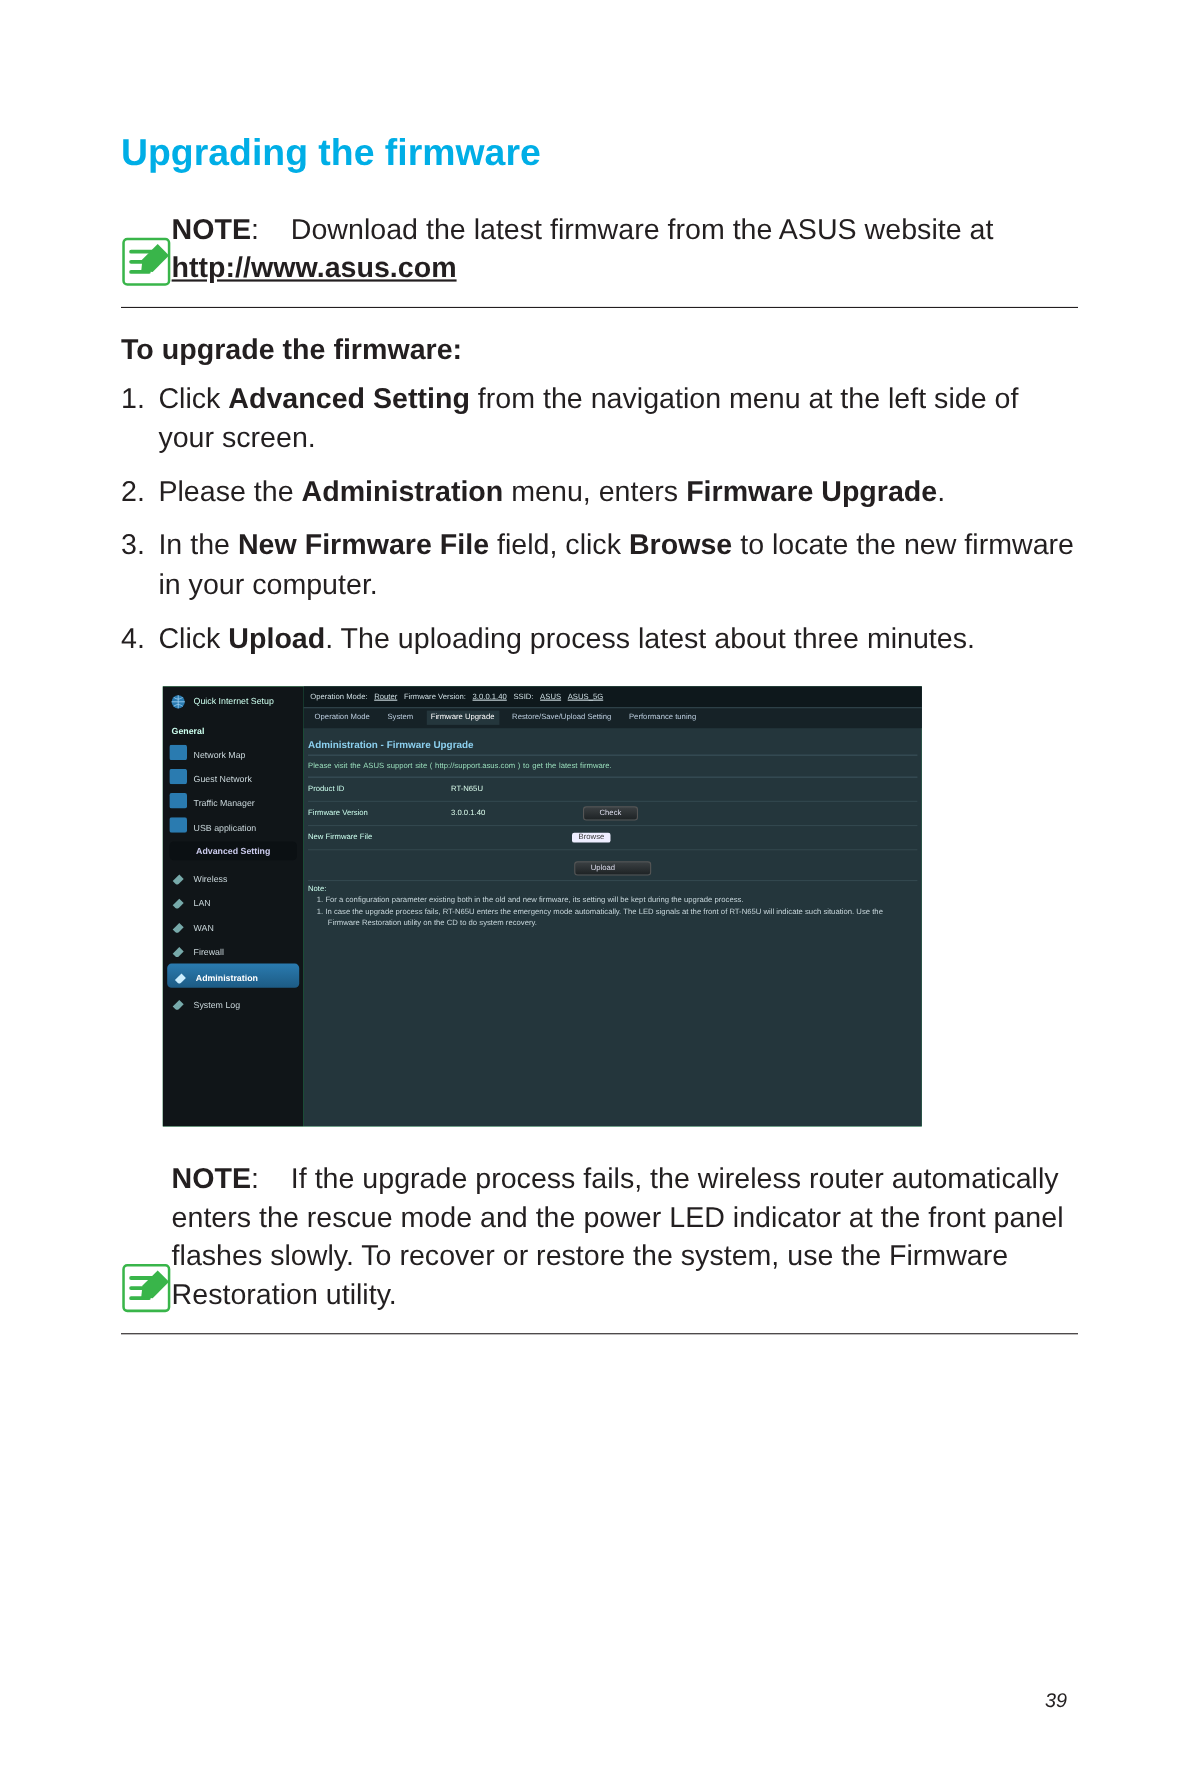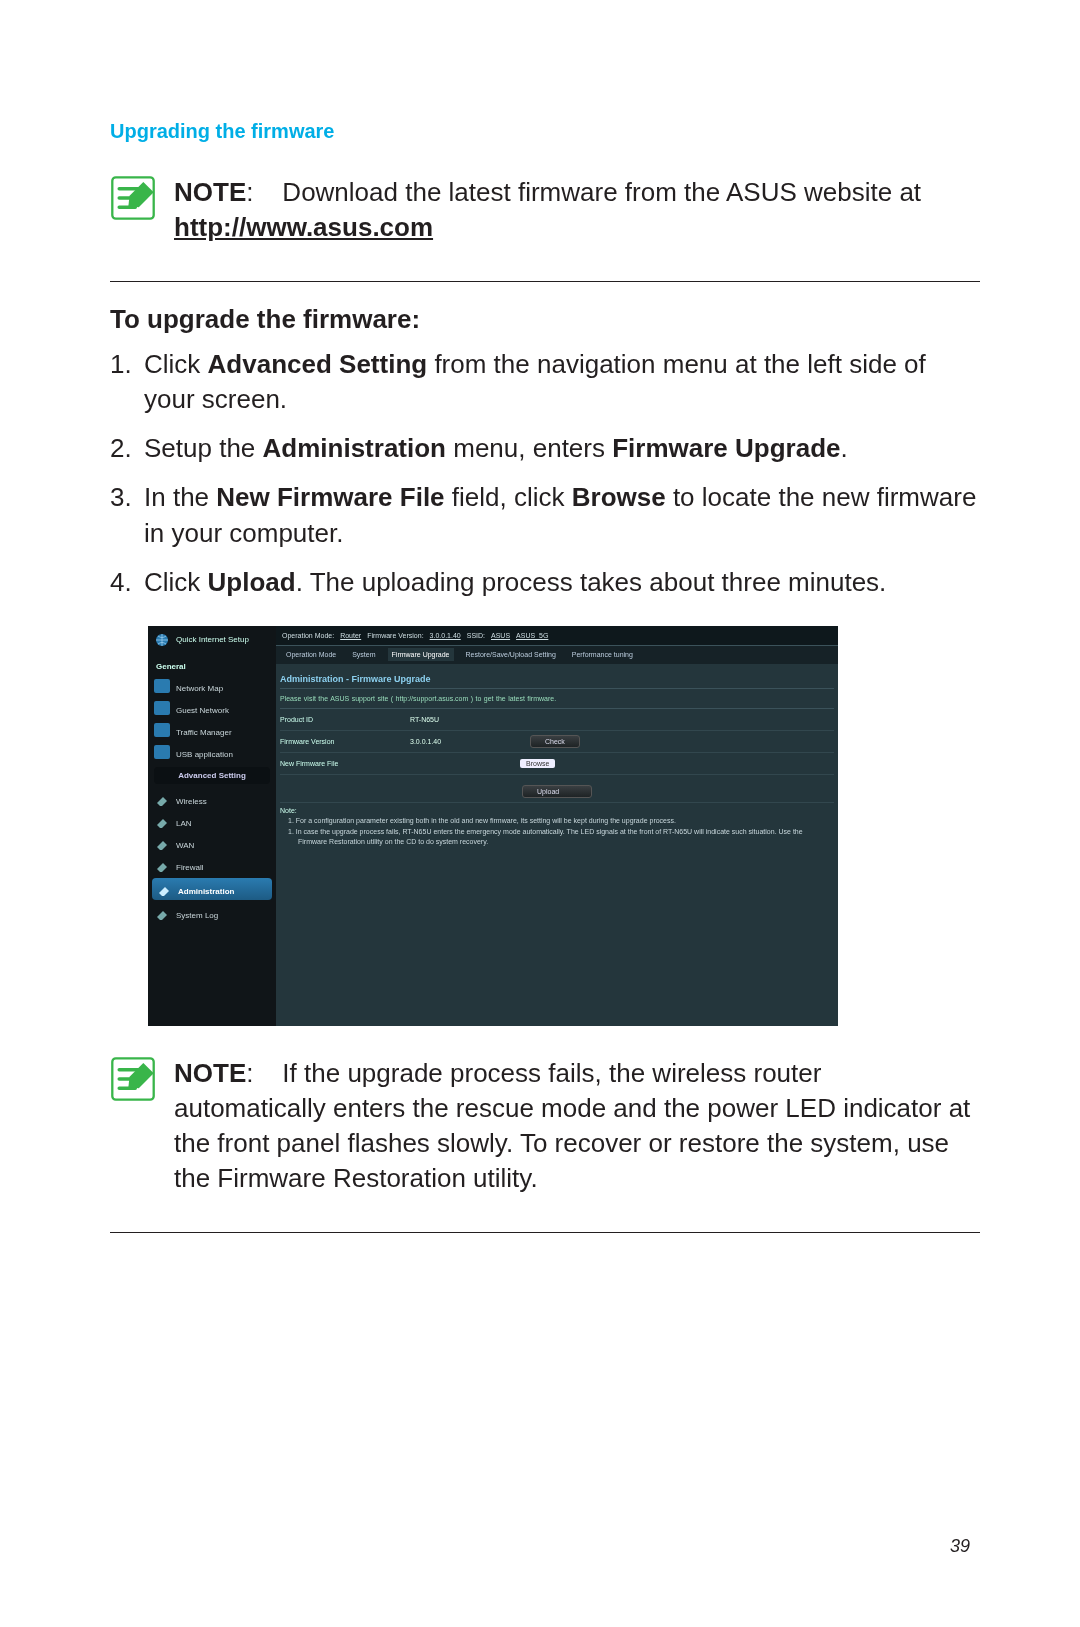--- a/index.html
+++ b/index.html
@@ -1,19 +1,19 @@
 <!DOCTYPE html>
 <html><head>
 <meta charset="utf-8">
 <style>
   * { box-sizing: border-box; margin: 0; padding: 0; }
   html, body { width: 1080px; height: 1627px; background: #fff; font-family: "Segoe UI", "Helvetica Neue", Arial, sans-serif; color: #231f20; }
   .page { padding: 120px 100px 60px 110px; position: relative; height: 100%; }
-  .title { color: #00aee6; font-size: 20px; font-weight: 700; margin-bottom: 32px; }
-  .note-block { display: flex; align-items: flex-start; gap: 18px; border-bottom: 1.5px solid #231f20; padding-bottom: 36px; margin-bottom: 22px; }
+  .title { color: #00aee6; font-size: 34px; font-weight: 700; margin-bottom: 32px; }
+  .note-block { display: flex; align-items: flex-end; border-bottom: 1.5px solid #231f20; padding-bottom: 18px; margin-bottom: 22px; }
   .note-icon { width: 46px; height: 46px; flex: 0 0 46px; }
   .note-text { font-size: 26px; line-height: 1.35; }
   .note-text b { font-weight: 700; }
   .note-text u { text-decoration: underline; font-weight: 700; }
   .sub-heading { font-size: 26px; font-weight: 700; margin: 18px 0 12px 0; }
   ol.steps { list-style: none; font-size: 26px; line-height: 1.35; }
   ol.steps li { display: flex; margin-bottom: 14px; }
   ol.steps li .num { flex: 0 0 34px; }
   ol.steps li .txt { flex: 1; }
   ol.steps li .txt b { font-weight: 700; }
@@ -68,29 +68,29 @@
 
   <div class="sub-heading">To upgrade the firmware:</div>
 
   <ol class="steps">
     <li>
         <span class="num">1.</span>
         <span class="txt"><span>Click </span><b>Advanced Setting</b><span> from the navigation menu at the left side of your screen.</span></span>
       </li>
     <li>
         <span class="num">2.</span>
-        <span class="txt"><span>Setup the </span><b>Administration</b><span> menu, enters </span><b>Firmware Upgrade</b><span>.</span></span>
+        <span class="txt"><span>Please the </span><b>Administration</b><span> menu, enters </span><b>Firmware Upgrade</b><span>.</span></span>
       </li>
     <li>
         <span class="num">3.</span>
         <span class="txt"><span>In the </span><b>New Firmware File</b><span> field, click </span><b>Browse</b><span> to locate the new firmware in your computer.</span></span>
       </li>
     <li>
         <span class="num">4.</span>
-        <span class="txt"><span>Click </span><b>Upload</b><span>. The uploading process takes about three minutes.</span></span>
+        <span class="txt"><span>Click </span><b>Upload</b><span>. The uploading process latest about three minutes.</span></span>
       </li>
   </ol>
 
   <div class="screenshot">
     <div class="ss-sidebar">
       <div class="ss-side-setup">
         <svg viewBox="0 0 16 16">
             <circle cx="8" cy="8" r="6" fill="#2a7bb0"></circle>
             <path d="M2 8h12M8 2v12M4 4c3 2 5 2 8 0M4 12c3-2 5-2 8 0" stroke="#9ce" stroke-width="0.8" fill="none"></path>
           </svg>

